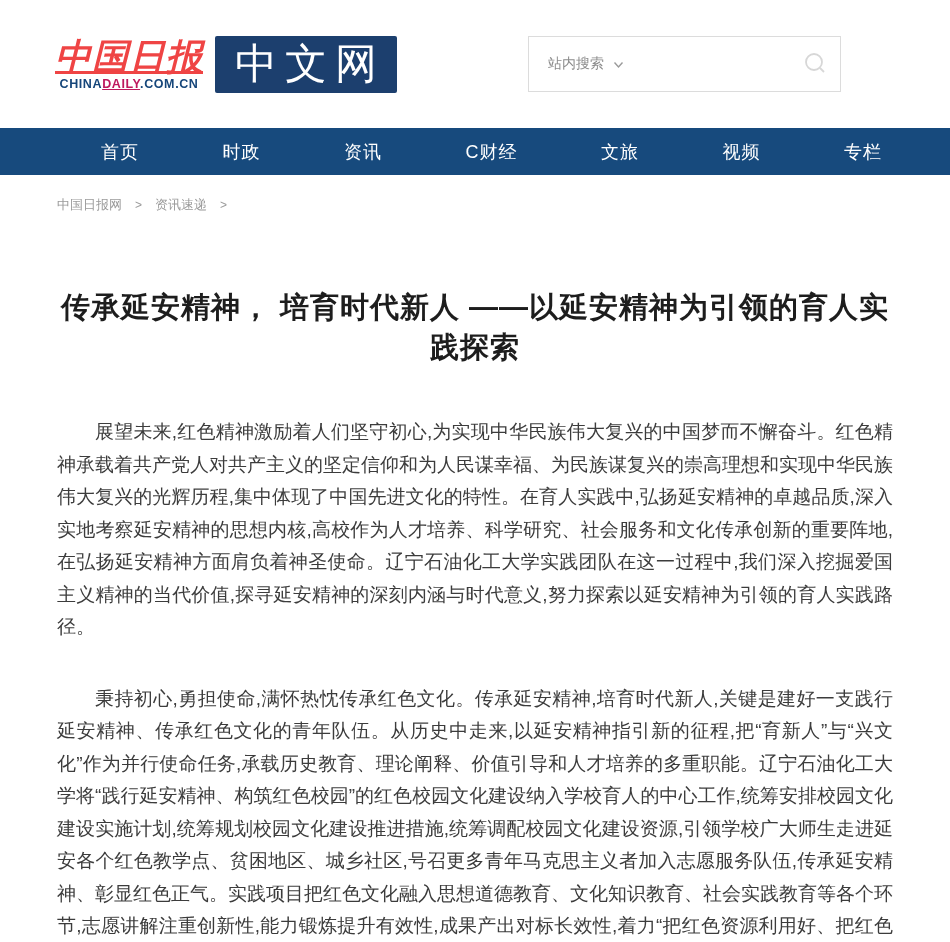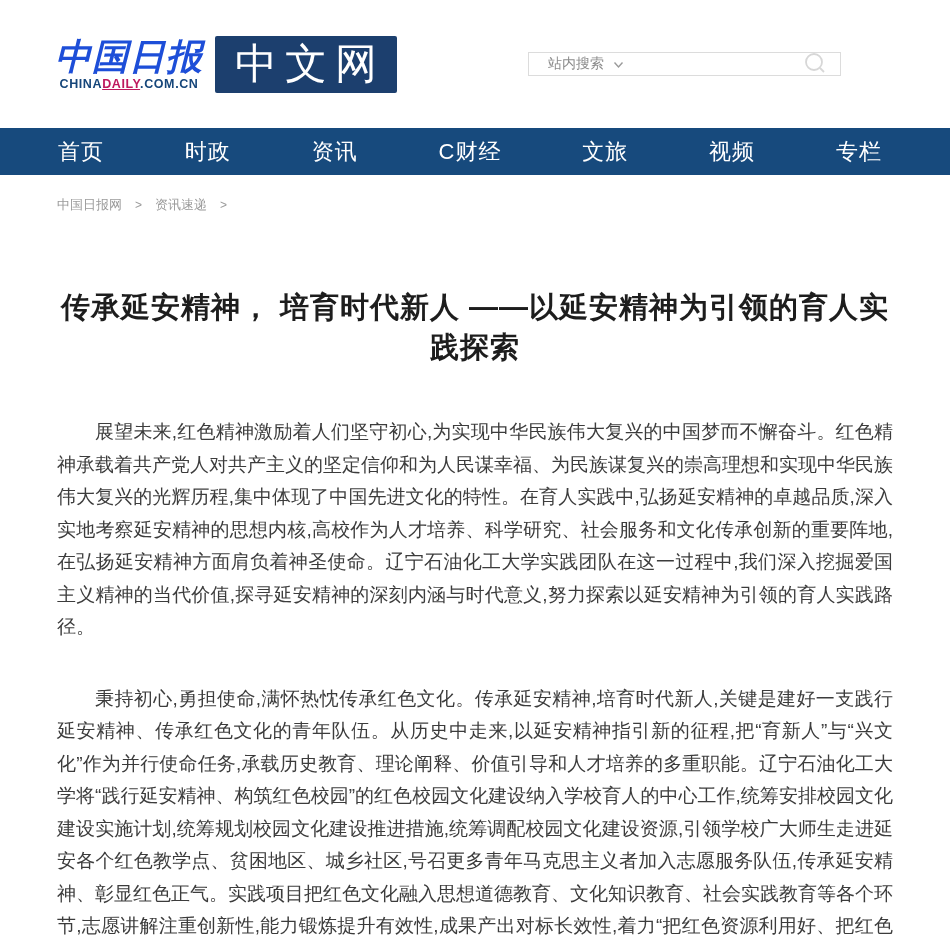--- a/index.html
+++ b/index.html
@@ -18,60 +18,60 @@
     display: flex; align-items: center; justify-content: space-between;
     padding: 0 109px 0 55px;
     background: #fff;
   }
   .logo-group { display: flex; align-items: stretch; gap: 12px; cursor: pointer; }
   .logo-cn-stack { display: flex; flex-direction: column; justify-content: center; align-items: center; }
   .logo-cn {
     font-family: "DejaVu Serif", serif;
     font-weight: bold; font-style: italic;
     font-size: 36px; line-height: 1.0;
-    color: #1d4ed8; letter-spacing: 1px; white-space: nowrap;
+    color: #ef4444; letter-spacing: 1px; white-space: nowrap; text-decoration: underline;
   }
   .logo-en {
     font-size: 12.5px; font-weight: bold; letter-spacing: 0.6px;
     color: #16467a; margin-top: 3px; white-space: nowrap;
   }
   .logo-en .daily { color: #be185d; text-decoration: underline; }
   .logo-badge {
     width: 182px; height: 57px;
     background: #1c3f6e; color: #ffffff;
     font-family: "DejaVu Serif", serif; font-weight: normal;
     font-size: 42px; letter-spacing: 8px;
     display: flex; align-items: center; justify-content: center;
     padding-left: 8px;
     border-radius: 2px;
   }
 
   .search-box {
-    width: 313px; height: 24px;
+    width: 313px; height: 56px;
     border: 1px solid #dcdcdc; background: #fff;
     display: flex; align-items: center;
     padding: 0 13px 0 19px;
     cursor: text;
   }
   .search-scope {
     display: flex; align-items: center; gap: 9px;
     color: #8c8c8c; font-size: 14px; cursor: pointer;
   }
   .search-spacer { flex: 1; }
   .search-btn { background: none; border: none; cursor: pointer; display: flex; align-items: center; }
 
   
   .main-nav {
     height: 47px; background: #174a7d;
     display: flex; align-items: center; justify-content: space-between;
     padding: 0 68px 0 58px;
   }
   .nav-item {
-    color: #ffffff; font-size: 22px; letter-spacing: 1px;
-    cursor: pointer; white-space: nowrap; text-decoration: none;
+    color: #ffffff; font-size: 18px; letter-spacing: 1px;
+    cursor: pointer; white-space: nowrap; text-decoration: none; margin-left: 43px;
   }
 
   
   .content { padding: 0 57px; }
 
   .breadcrumb {
     margin-top: 21px;
     font-size: 13px; color: #9a9a9a;
     display: flex; align-items: center; gap: 13px;
   }

